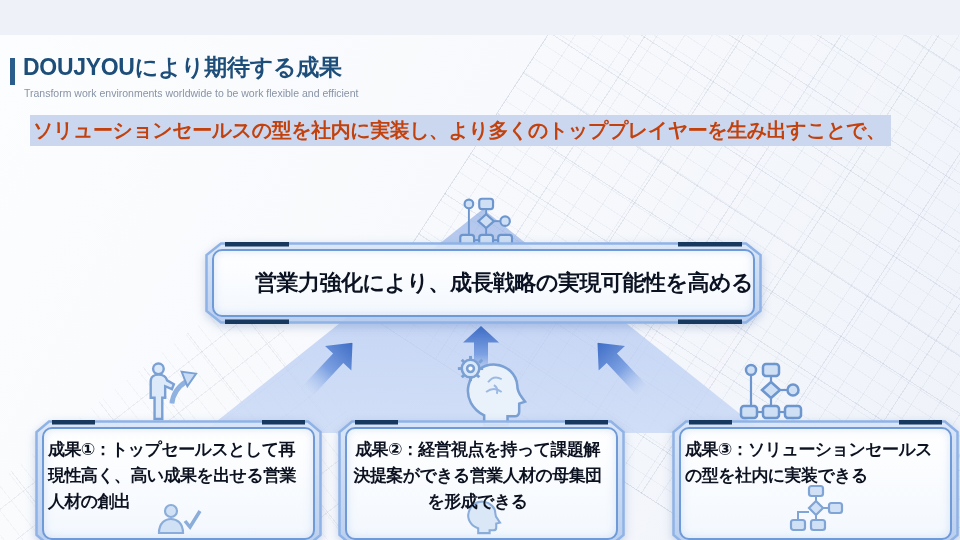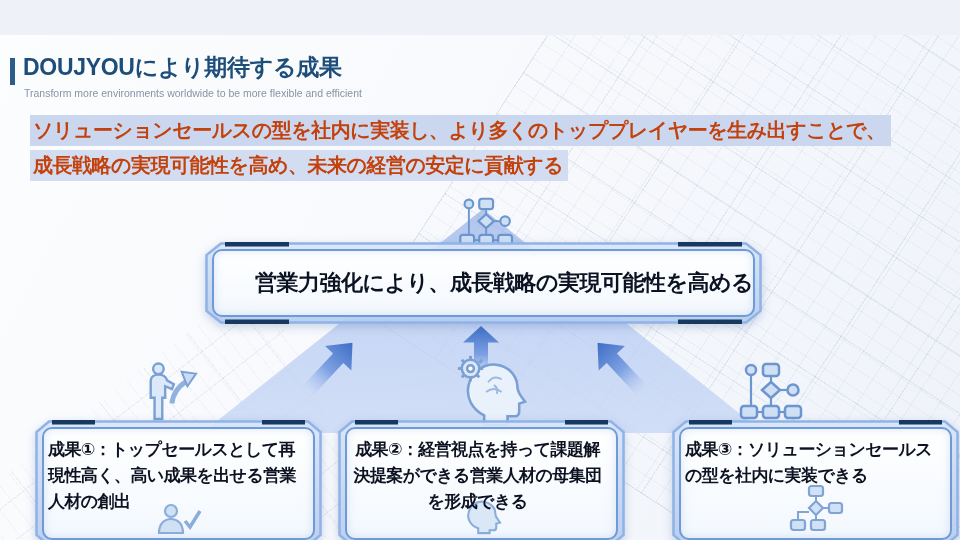--- a/index.html
+++ b/index.html
@@ -107,26 +107,25 @@
 <body>
 
 <div id="stage">
 
   <div class="bp bp-right"></div>
   <div class="bp bp-left"></div>
 
   <header>
     <span class="tbar"></span>
     <h1>DOUJYOUにより期待する成果</h1>
-    <p class="sub">Transform more environments worldwide to be more flexible and efficient</p>
+    <p class="sub">Transform work environments worldwide to be work flexible and efficient</p>
   </header>
 
   <div class="lead">
     <span class="row"><span class="hl">ソリューションセールスの型を社内に実装し、より多くのトッププレイヤーを生み出すことで、</span></span>
-    <span class="row"><span class="hl l2">成長戦略の実現可能性を高め、未来の経営の安定に貢献する</span></span>
   </div>
 
   <div class="triangle"></div>
 
   <span class="arrow a-left">
     <svg width="38" height="66" viewBox="0 0 38 66" preserveAspectRatio="none">
       <defs>
         <linearGradient id="agrad" x1="0" y1="0" x2="0" y2="1">
           <stop offset="0" stop-color="#3f6ec6"></stop>
           <stop offset="0.55" stop-color="#7da1e2"></stop>

